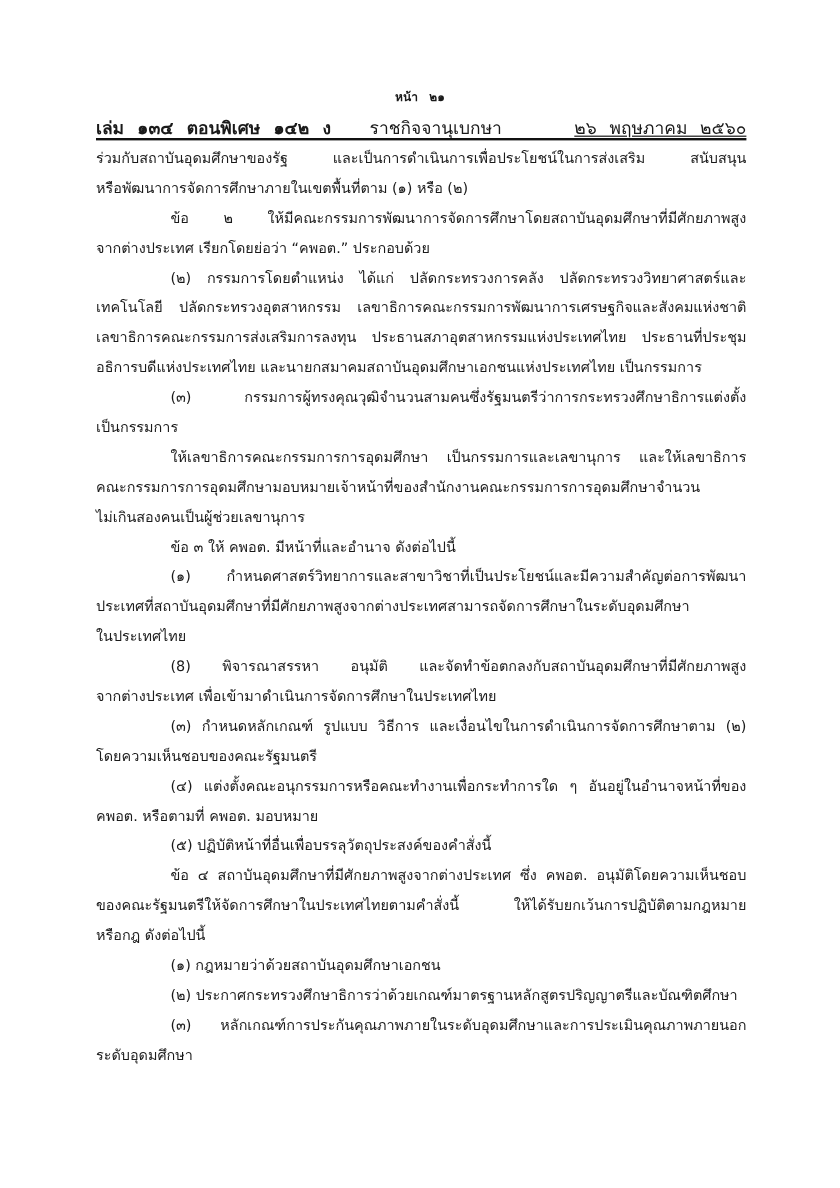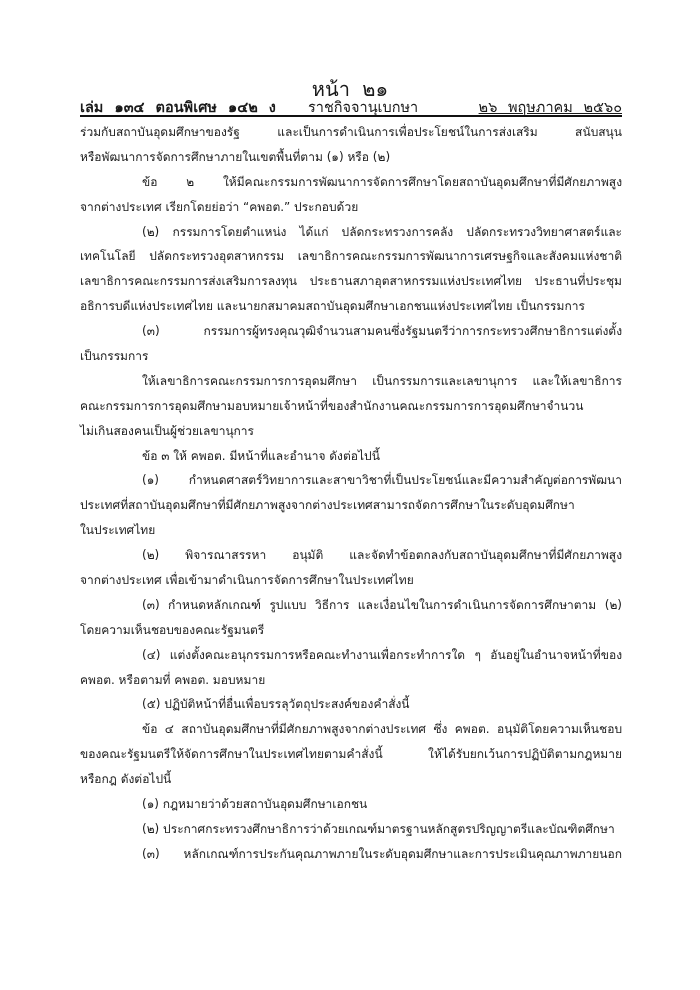--- a/index.html
+++ b/index.html
@@ -3,21 +3,21 @@
 <meta charset="utf-8">
 <style>
   html, body { margin: 0; padding: 0; background: #ffffff; }
   body {
     width: 700px; height: 990px; position: relative; overflow: hidden;
     font-family: "DejaVu Sans", "Liberation Sans", sans-serif;
     color: #1a1a1a;
   }
   .page-num {
     position: absolute; top: 73px; left: 0; width: 700px; text-align: center;
-    font-size: 20px; word-spacing: 6px;
+    font-size: 10px; word-spacing: 6px; font-weight: bold;
   }
   .header-row {
     position: absolute; top: 95px; left: 80px; width: 542px; height: 20px;
     font-size: 14.5px; white-space: nowrap;
   }
   .header-row .left { position: absolute; left: 0; top: 0; word-spacing: 6px; font-weight: bold; }
   .header-row .center { position: absolute; left: 228px; top: 0; }
   .header-row .right { position: absolute; right: 0; top: 0; word-spacing: 6px; text-decoration: underline; }
   .rule {
     position: absolute; top: 115px; left: 80px; width: 542px; height: 2px;
@@ -54,26 +54,27 @@
     <div class="line">อธิการบดีแห่งประเทศไทย  และนายกสมาคมสถาบันอุดมศึกษาเอกชนแห่งประเทศไทย  เป็นกรรมการ</div>
     <div class="line ind1 justify">(๓)  กรรมการผู้ทรงคุณวุฒิจำนวนสามคนซึ่งรัฐมนตรีว่าการกระทรวงศึกษาธิการแต่งตั้ง</div>
     <div class="line">เป็นกรรมการ</div>
     <div class="line ind1 justify">ให้เลขาธิการคณะกรรมการการอุดมศึกษา  เป็นกรรมการและเลขานุการ  และให้เลขาธิการ</div>
     <div class="line justify">คณะกรรมการการอุดมศึกษามอบหมายเจ้าหน้าที่ของสำนักงานคณะกรรมการการอุดมศึกษาจำนวน</div>
     <div class="line">ไม่เกินสองคนเป็นผู้ช่วยเลขานุการ</div>
     <div class="line ind1">ข้อ  ๓  ให้  คพอต.  มีหน้าที่และอำนาจ  ดังต่อไปนี้</div>
     <div class="line ind1 justify">(๑)  กำหนดศาสตร์วิทยาการและสาขาวิชาที่เป็นประโยชน์และมีความสำคัญต่อการพัฒนา</div>
     <div class="line justify">ประเทศที่สถาบันอุดมศึกษาที่มีศักยภาพสูงจากต่างประเทศสามารถจัดการศึกษาในระดับอุดมศึกษา</div>
     <div class="line">ในประเทศไทย</div>
-    <div class="line ind1 justify">(๒)  พิจารณาสรรหา  อนุมัติ  และจัดทำข้อตกลงกับสถาบันอุดมศึกษาที่มีศักยภาพสูง</div>
+    <div class="line ind1 justify">(8)  พิจารณาสรรหา  อนุมัติ  และจัดทำข้อตกลงกับสถาบันอุดมศึกษาที่มีศักยภาพสูง</div>
     <div class="line">จากต่างประเทศ  เพื่อเข้ามาดำเนินการจัดการศึกษาในประเทศไทย</div>
     <div class="line ind1 justify">(๓)  กำหนดหลักเกณฑ์  รูปแบบ  วิธีการ  และเงื่อนไขในการดำเนินการจัดการศึกษาตาม  (๒)</div>
     <div class="line">โดยความเห็นชอบของคณะรัฐมนตรี</div>
     <div class="line ind1 justify">(๔)  แต่งตั้งคณะอนุกรรมการหรือคณะทำงานเพื่อกระทำการใด  ๆ  อันอยู่ในอำนาจหน้าที่ของ</div>
     <div class="line">คพอต.  หรือตามที่  คพอต.  มอบหมาย</div>
     <div class="line ind1">(๕)  ปฏิบัติหน้าที่อื่นเพื่อบรรลุวัตถุประสงค์ของคำสั่งนี้</div>
     <div class="line ind1 justify">ข้อ  ๔  สถาบันอุดมศึกษาที่มีศักยภาพสูงจากต่างประเทศ  ซึ่ง  คพอต.  อนุมัติโดยความเห็นชอบ</div>
     <div class="line justify">ของคณะรัฐมนตรีให้จัดการศึกษาในประเทศไทยตามคำสั่งนี้  ให้ได้รับยกเว้นการปฏิบัติตามกฎหมาย</div>
     <div class="line">หรือกฎ  ดังต่อไปนี้</div>
     <div class="line ind1">(๑)  กฎหมายว่าด้วยสถาบันอุดมศึกษาเอกชน</div>
     <div class="line ind1">(๒)  ประกาศกระทรวงศึกษาธิการว่าด้วยเกณฑ์มาตรฐานหลักสูตรปริญญาตรีและบัณฑิตศึกษา</div>
     <div class="line ind1 justify">(๓)  หลักเกณฑ์การประกันคุณภาพภายในระดับอุดมศึกษาและการประเมินคุณภาพภายนอก</div>
+    <div class="line">ระดับอุดมศึกษา</div>
   </div>
 
 </body></html>

